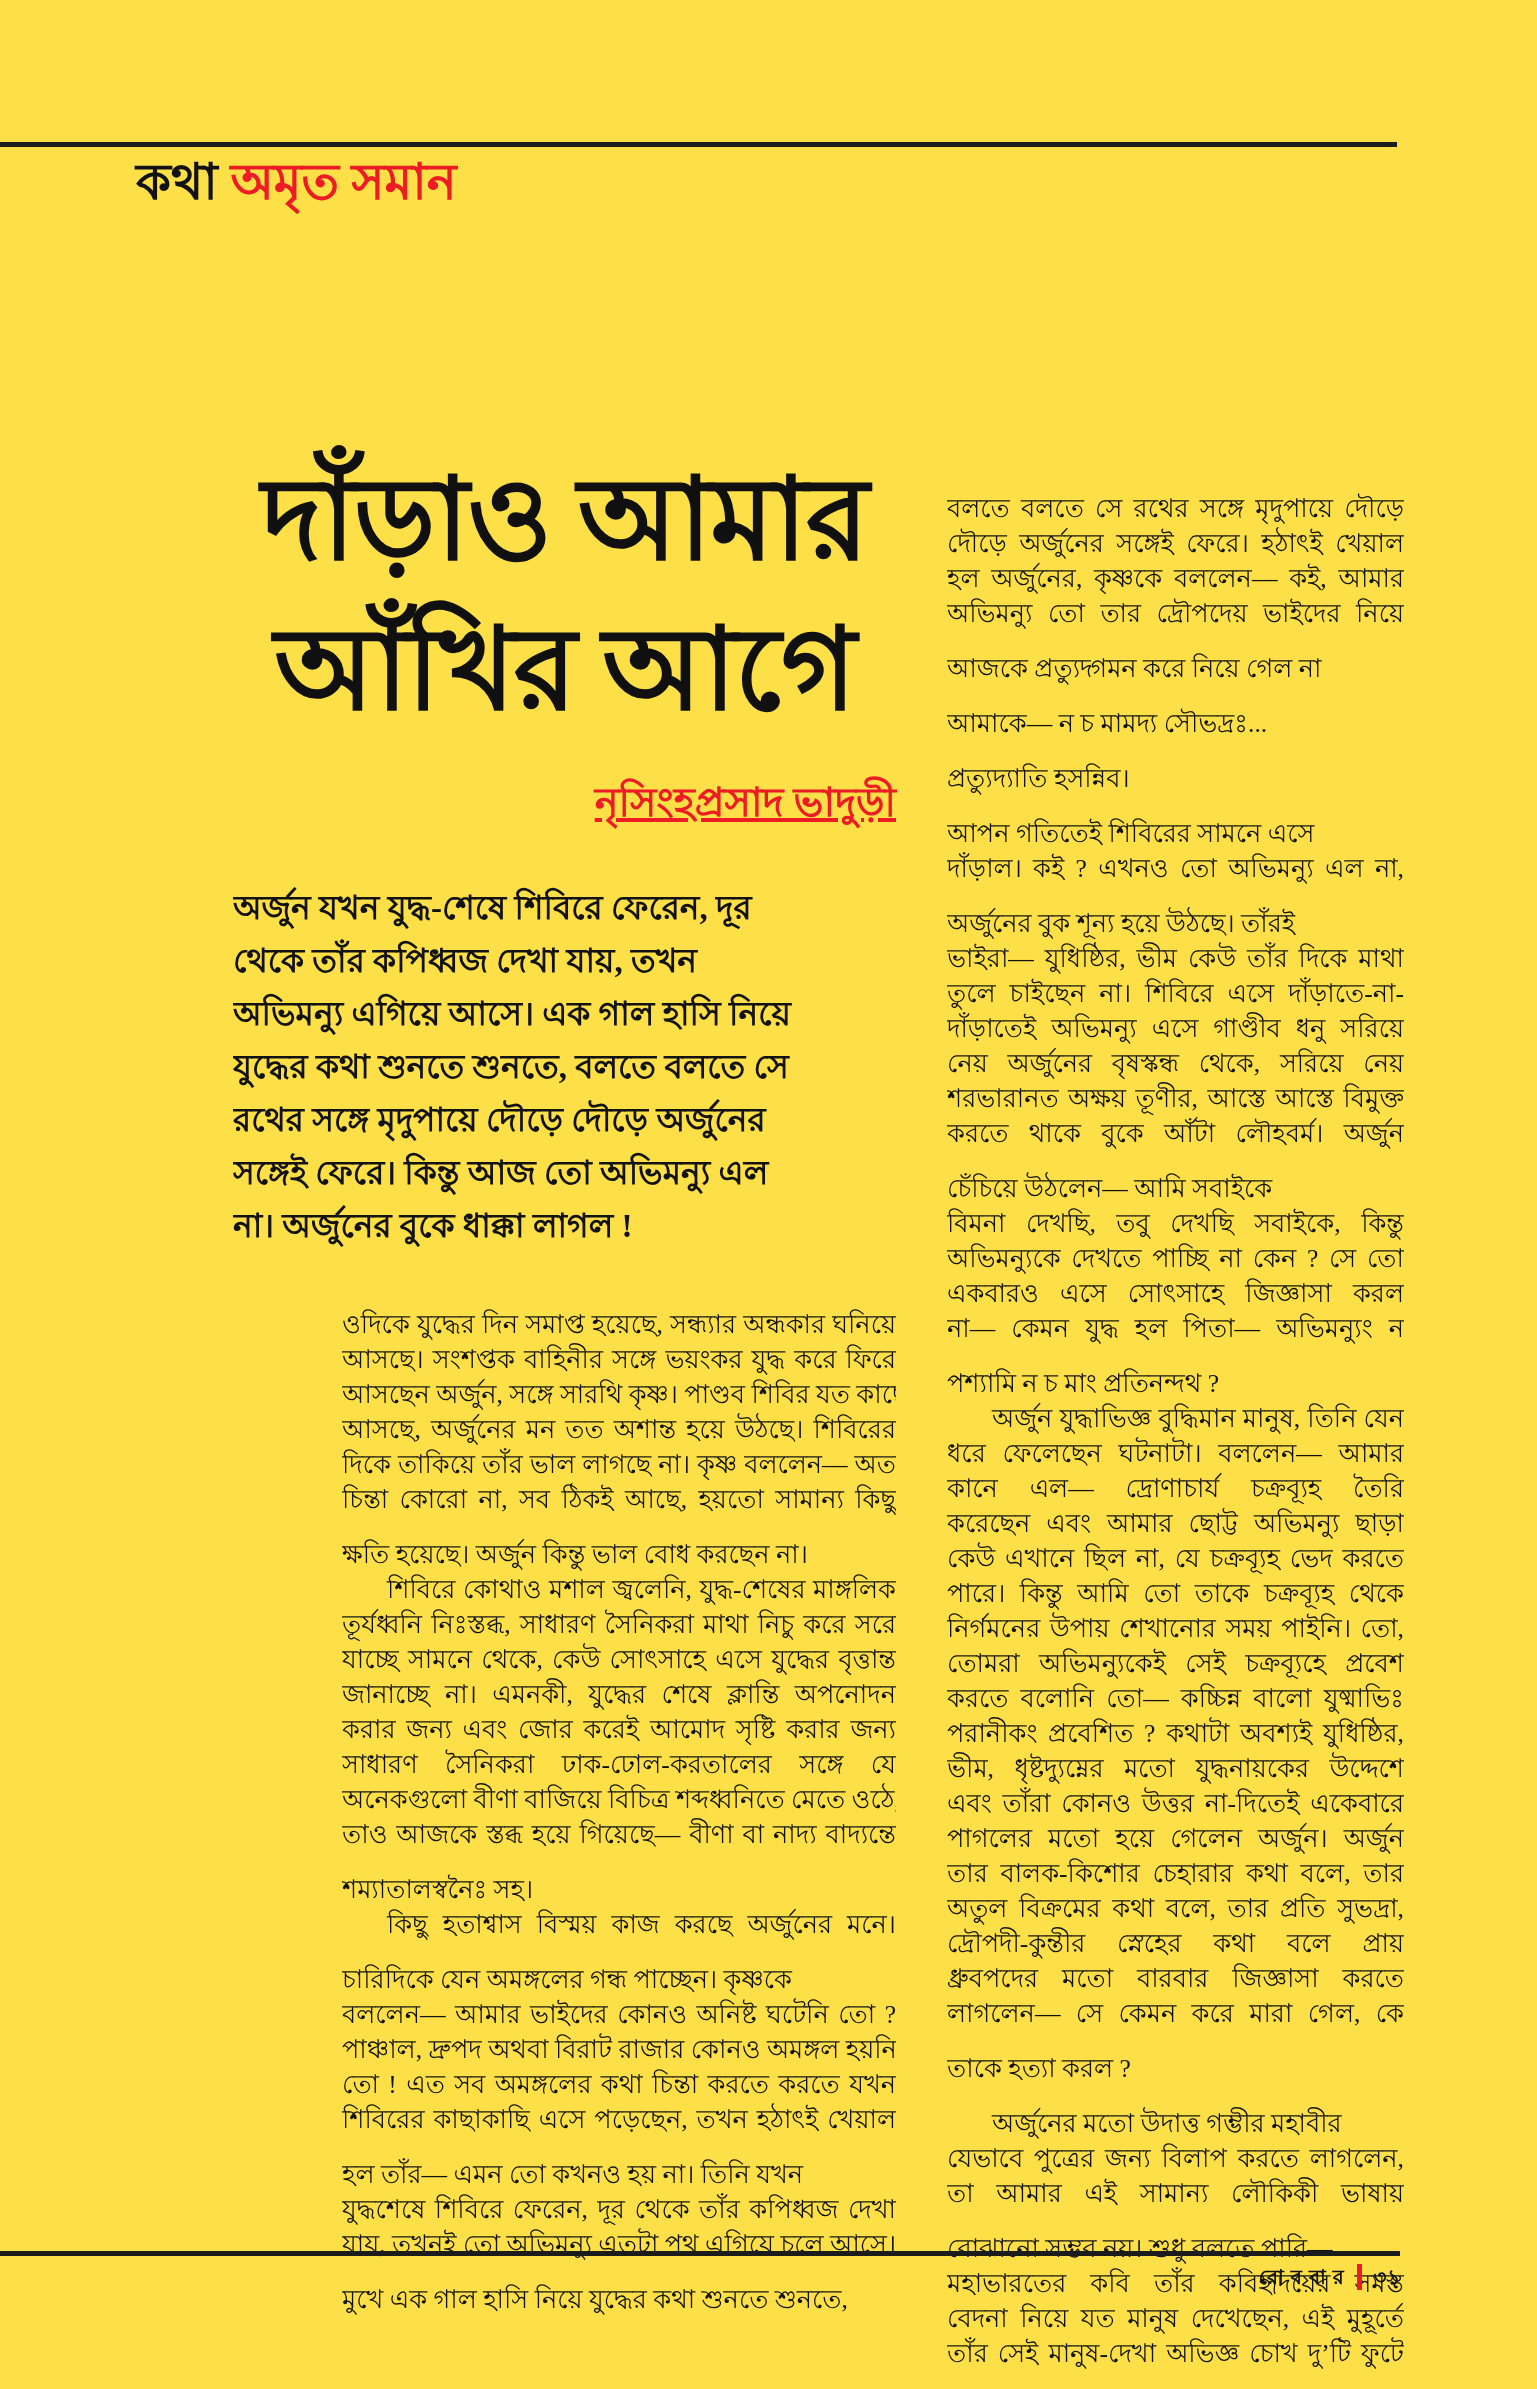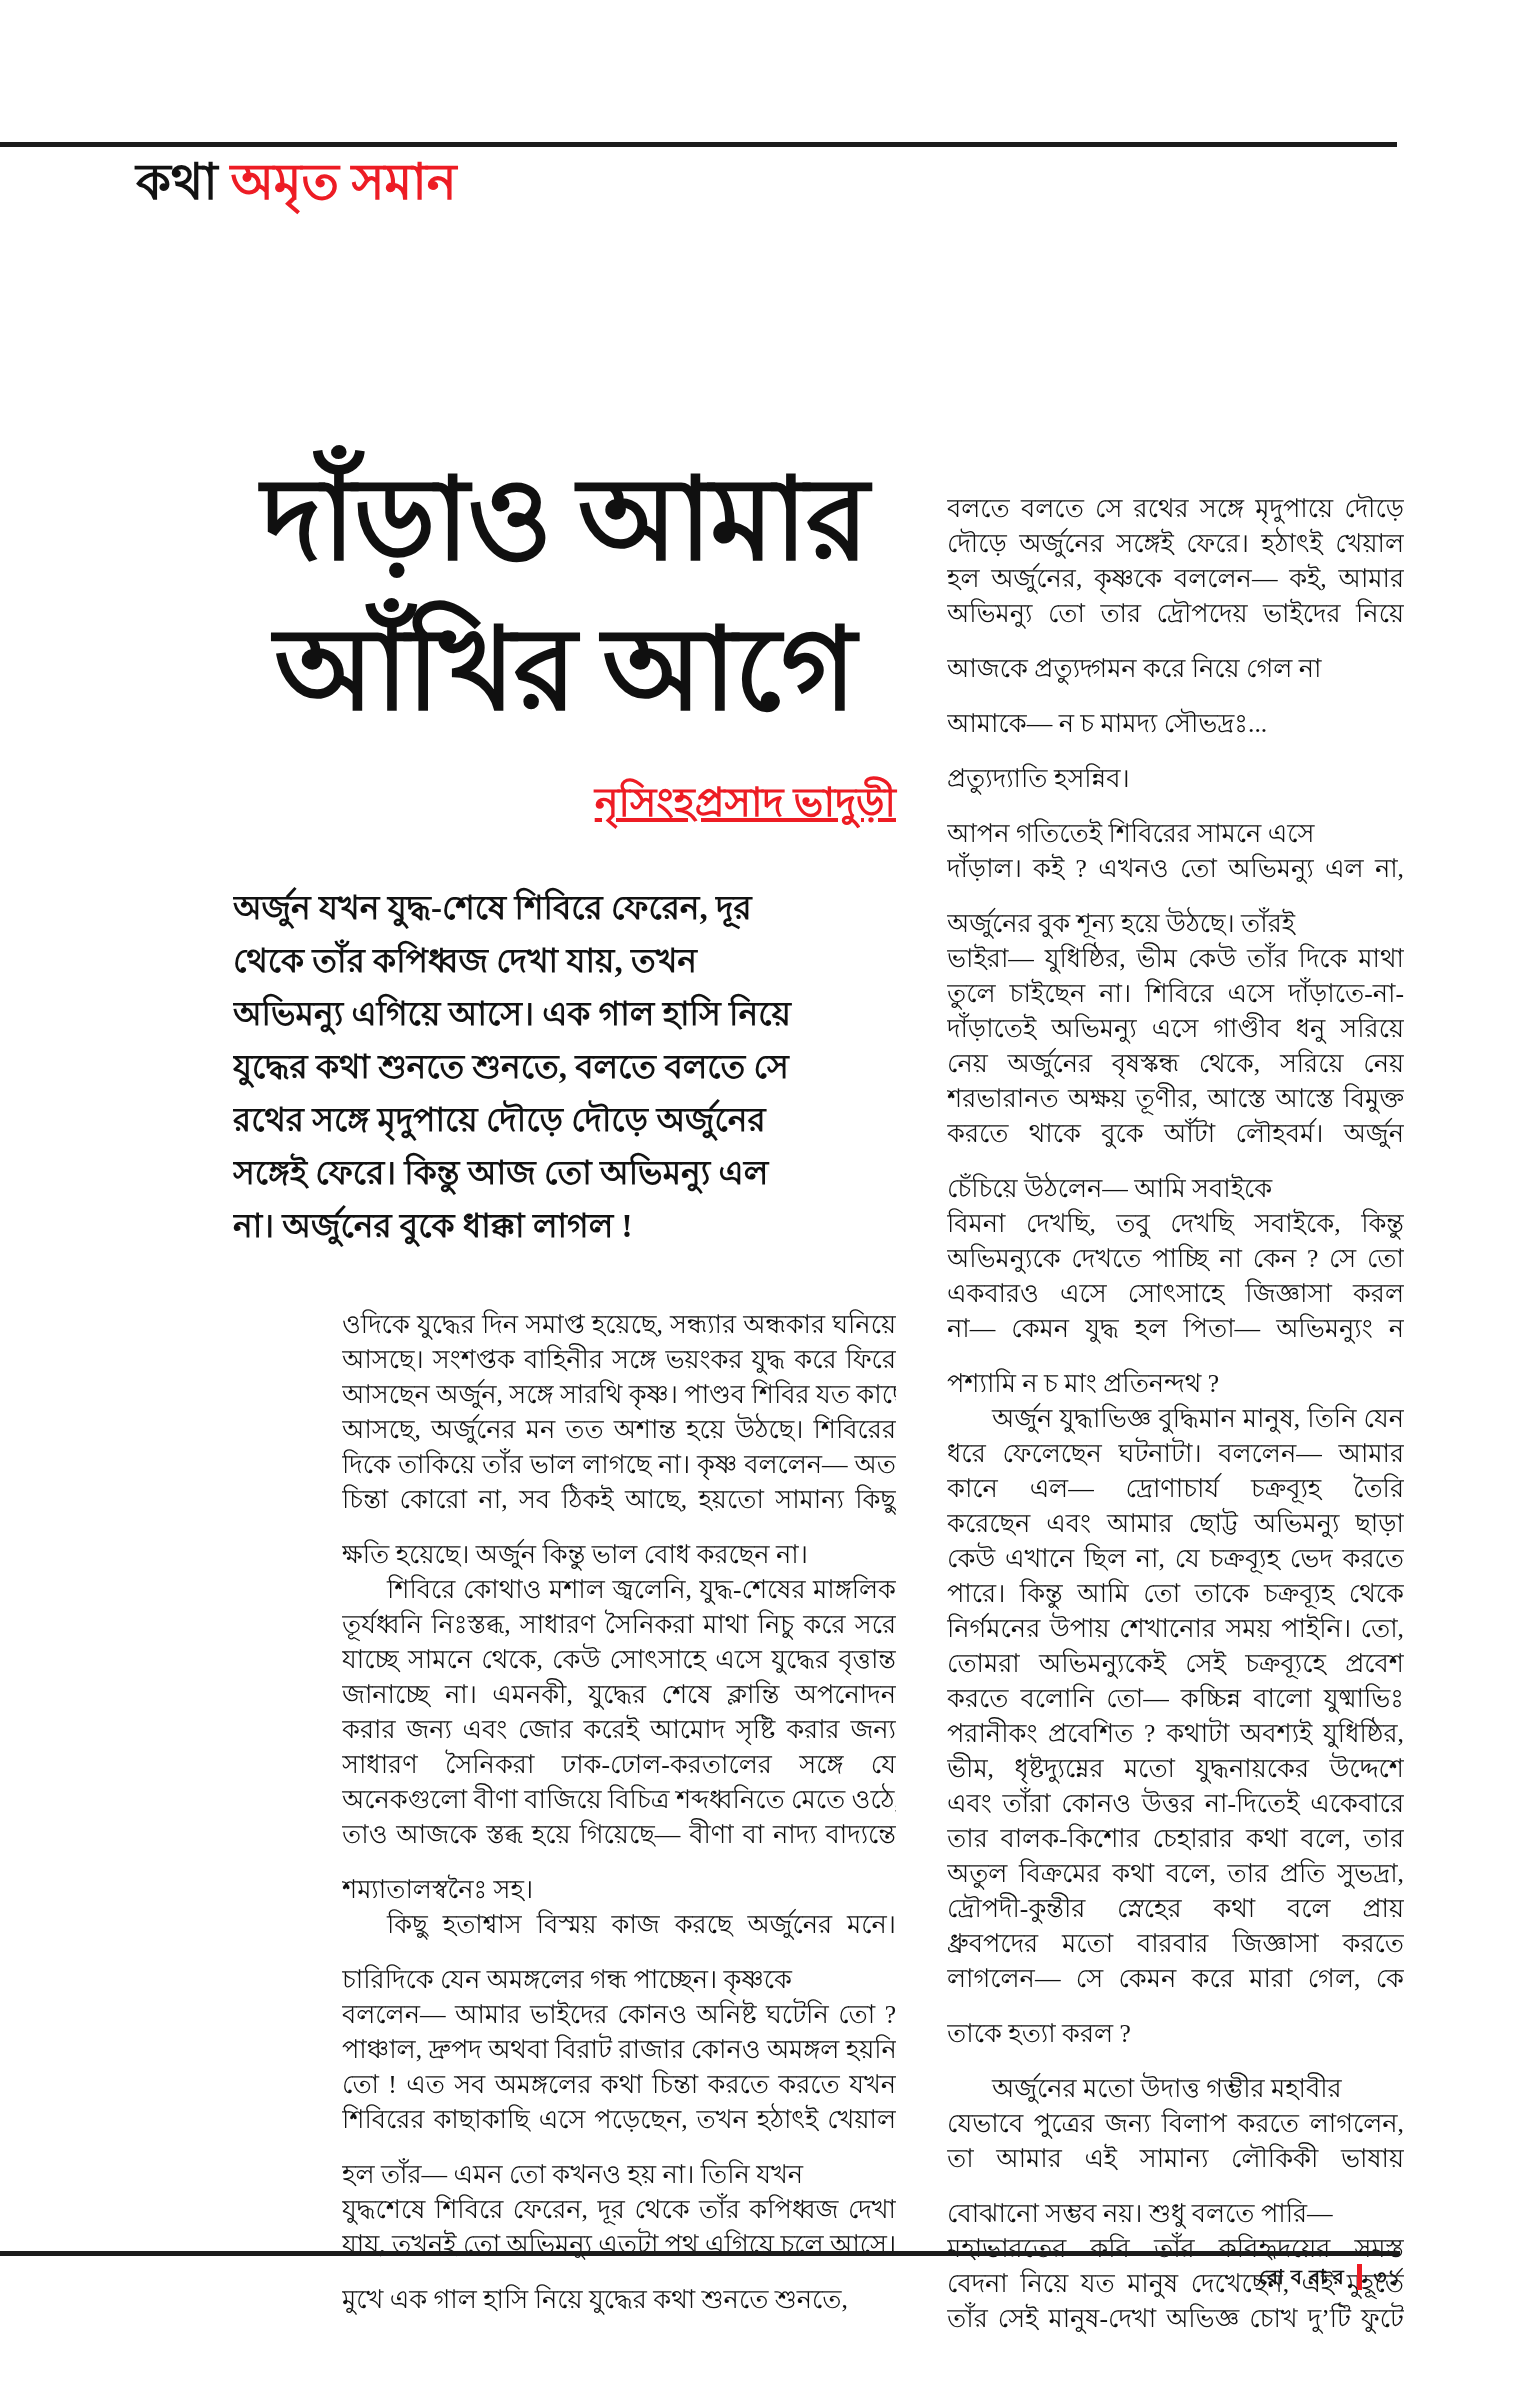--- a/index.html
+++ b/index.html
@@ -1,17 +1,17 @@
 <!DOCTYPE html>
 <html style="font-size:12.4px"><head>
 <meta charset="utf-8">
 <style>
   html,body{margin:0;padding:0;background:#e8e8e8;}
   #page{
-    position:relative;width:1538px;height:2389px;background:#ffffff;
+    position:relative;width:1538px;height:2389px;background:#fde047;
     font-family:"Liberation Serif","DejaVu Serif",serif;color:#121212;
     overflow:hidden;margin:0 auto;
   }
   .rule{position:absolute;left:0;background:#1c1c1c;}
   #top-rule{top:142px;width:1397px;height:4.7px;}
   #bottom-rule{top:2251px;width:1400px;height:4.7px;}
 
   #kicker{
     position:absolute;left:136px;top:152px;
     font-size:50px;font-weight:700;line-height:1.2;white-space:nowrap;
@@ -139,20 +139,21 @@
       <div class="bline full">কানে এল— দ্রোণাচার্য চক্রব্যূহ তৈরি</div>
       <div class="bline full">করেছেন এবং আমার ছোট্ট অভিমন্যু ছাড়া</div>
       <div class="bline full">কেউ এখানে ছিল না, যে চক্রব্যূহ ভেদ করতে</div>
       <div class="bline full">পারে। কিন্তু আমি তো তাকে চক্রব্যূহ থেকে</div>
       <div class="bline full">নির্গমনের উপায় শেখানোর সময় পাইনি। তো,</div>
       <div class="bline full">তোমরা অভিমন্যুকেই সেই চক্রব্যূহে প্রবেশ</div>
       <div class="bline full">করতে বলোনি তো— কচ্চিন্ন বালো যুষ্মাভিঃ</div>
       <div class="bline full">পরানীকং প্রবেশিত ? কথাটা অবশ্যই যুধিষ্ঠির,</div>
       <div class="bline full">ভীম, ধৃষ্টদ্যুম্নের মতো যুদ্ধনায়কের উদ্দেশে</div>
       <div class="bline full">এবং তাঁরা কোনও উত্তর না-দিতেই একেবারে</div>
+      <div class="bline full">পাগলের মতো হয়ে গেলেন অর্জুন। অর্জুন</div>
       <div class="bline full">তার বালক-কিশোর চেহারার কথা বলে, তার</div>
       <div class="bline full">অতুল বিক্রমের কথা বলে, তার প্রতি সুভদ্রা,</div>
       <div class="bline full">দ্রৌপদী-কুন্তীর স্নেহের কথা বলে প্রায়</div>
       <div class="bline full">ধ্রুবপদের মতো বারবার জিজ্ঞাসা করতে</div>
       <div class="bline full">লাগলেন— সে কেমন করে মারা গেল, কে</div>
       <div class="bline end">তাকে হত্যা করল ?</div>
       <div class="bline ind end">অর্জুনের মতো উদাত্ত গম্ভীর মহাবীর</div>
       <div class="bline full">যেভাবে পুত্রের জন্য বিলাপ করতে লাগলেন,</div>
       <div class="bline full">তা আমার এই সামান্য লৌকিকী ভাষায়</div>
       <div class="bline end">বোঝানো সম্ভব নয়। শুধু বলতে পারি—</div>

